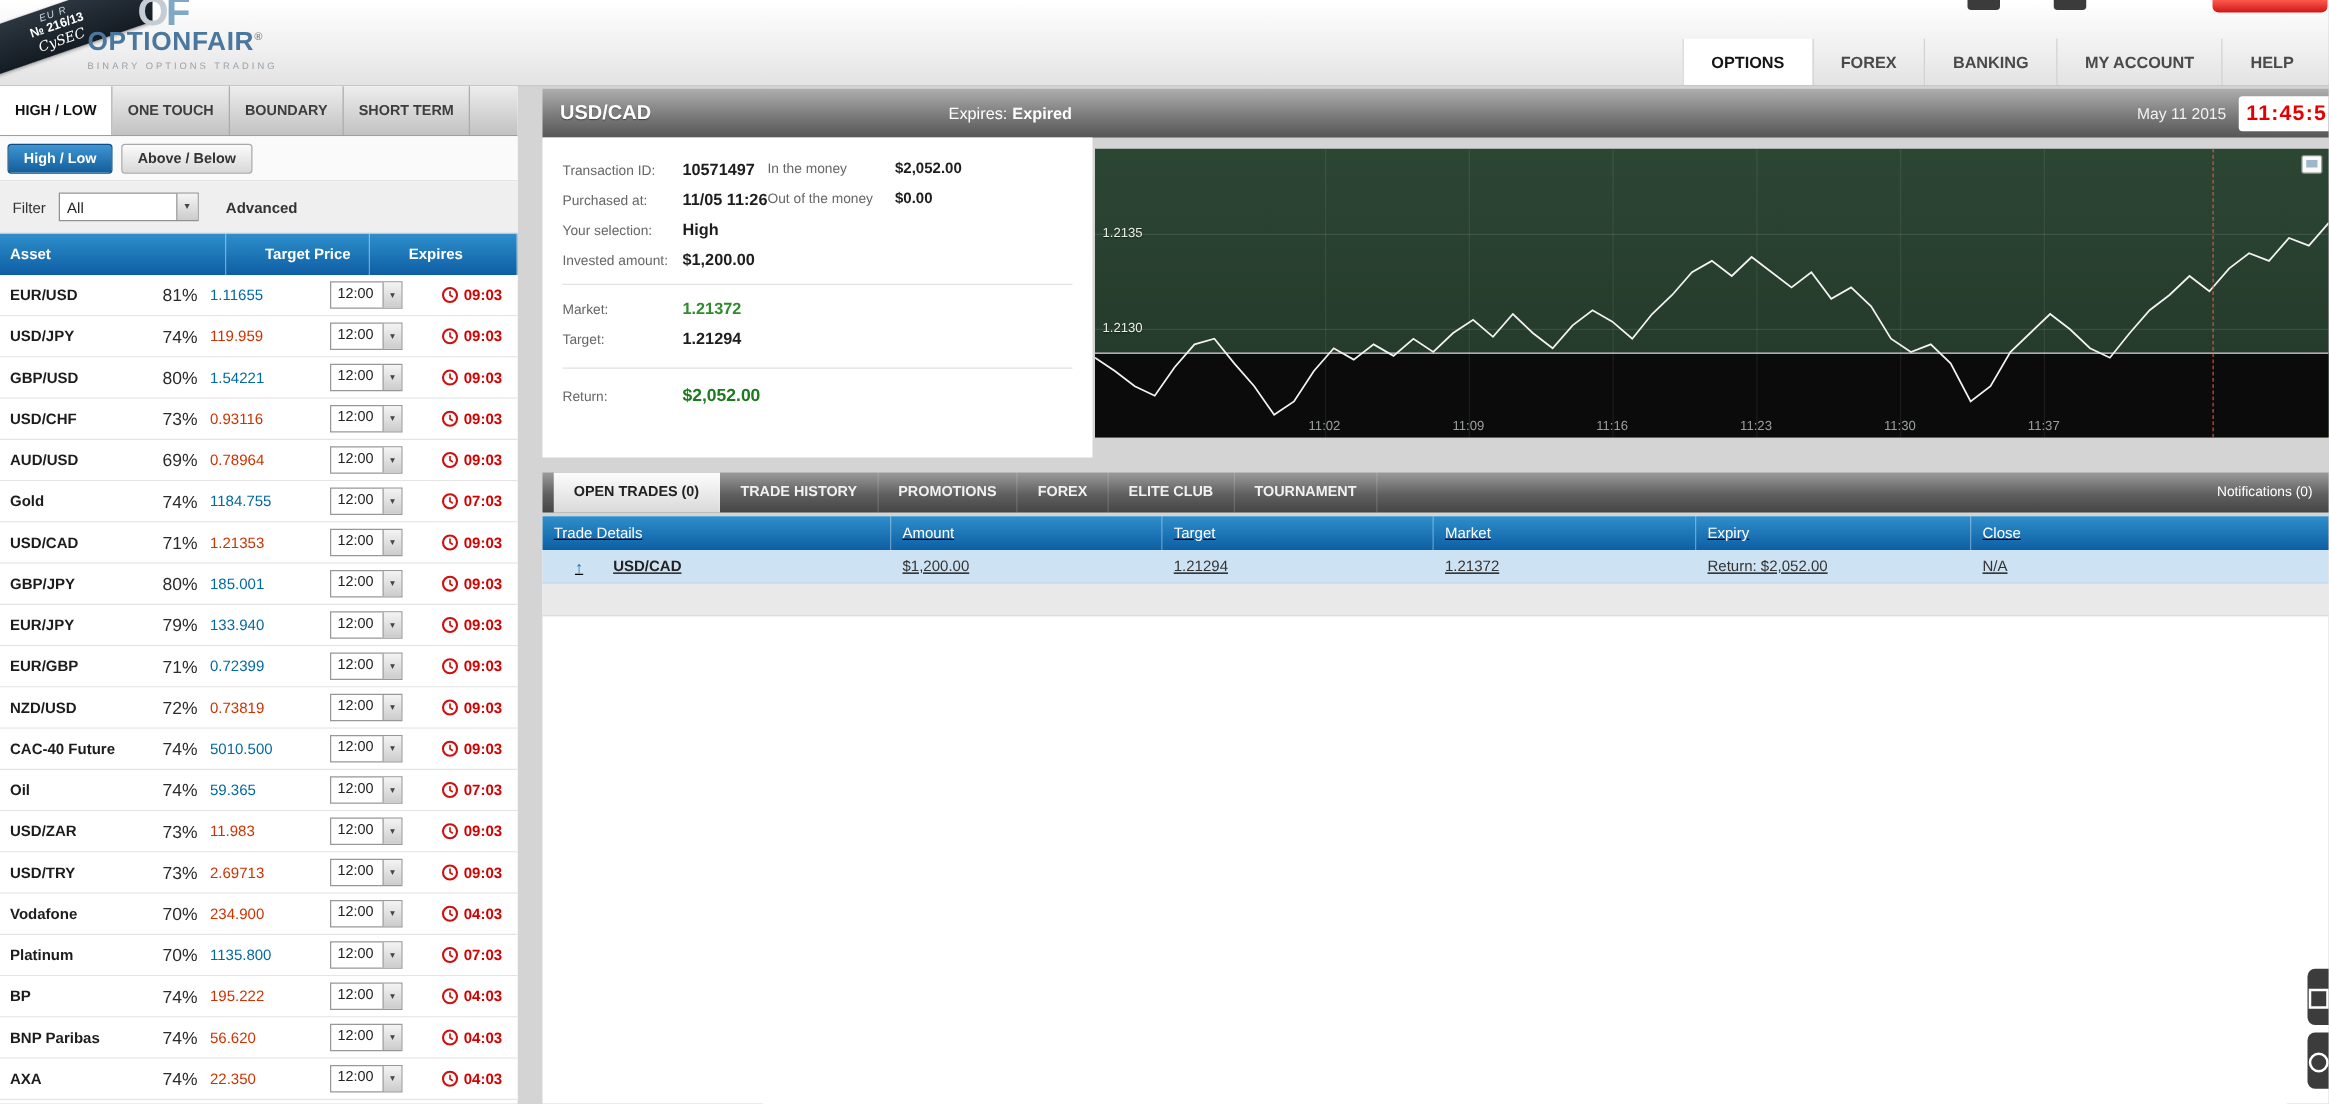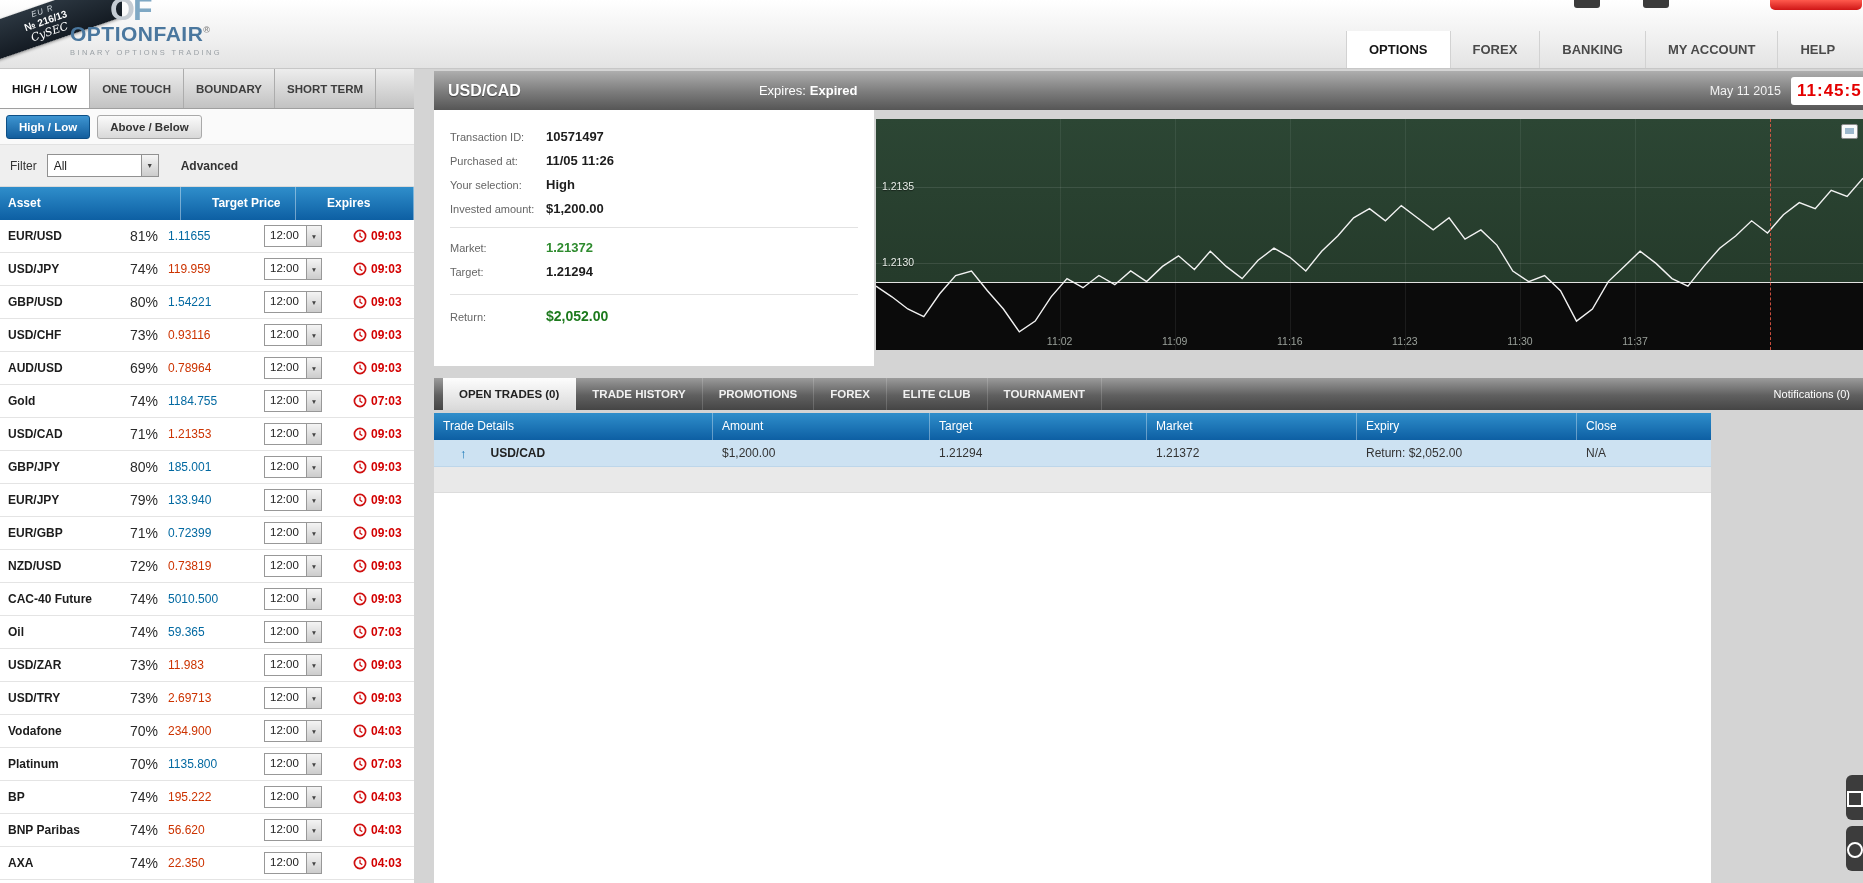--- a/index.html
+++ b/index.html
@@ -125,21 +125,21 @@
   .chart-popout::after { content:''; display:block; margin:3px; height:6px; background:#9db8cc; }
 
   
   .bottom-tabs { position:absolute; left:434px; top:378px; width:1429px; height:32px;
     background:linear-gradient(180deg,#9b9b9b 0%,#5f5f5f 55%,#454545 100%); display:flex; }
   .btabs { display:flex; margin-left:9px; }
   .btab { padding:0 16px; line-height:32px; font-size:11.5px; font-weight:bold; color:#f1f1f1;
     border-right:1px solid rgba(255,255,255,.16); white-space:nowrap; }
   .btab.active { background:linear-gradient(#fdfdfd,#d9d9d9); color:#222; }
   .notifications { margin-left:auto; line-height:32px; padding-right:13px; font-size:11px; color:#fff; }
-  .bottom-area { position:absolute; left:434px; top:413px; width:1277px; bottom:0; background:#fff; }
+  .bottom-area { position:absolute; left:434px; top:413px; width:1429px; bottom:0; background:#fff;text-decoration:underline; }
   .bt-head { display:grid; grid-template-columns:279px 217px 217px 210px 220px 1fr; height:27px;
     background:linear-gradient(#2f8ecb,#0d5fa3); color:#fff; font-size:12px; }
   .bt-head span { line-height:27px; padding-left:9px; }
   .bt-head span:not(:last-child) { border-right:1px solid rgba(255,255,255,.35); }
   .trade-row { display:grid; grid-template-columns:279px 217px 217px 210px 220px 1fr; height:27px;
     background:#cde2f2; align-items:center; font-size:12px; color:#333;
     border-bottom:1px solid #bdd6ea; }
   .tcell { padding-left:9px; }
   .tc-details { padding-left:0; display:flex; align-items:center; }
   .t-arrow { margin-left:26px; color:#1173b5; font-weight:bold; font-size:13px; }
@@ -579,20 +579,24 @@
     <span class="hdr-date">May 11 2015</span>
     <span class="hdr-clock">11:45:5</span>
   </section>
 
   <section class="details-panel">
     <div id="detail-rows">
         <div class="drow"><span class="dlabel">Transaction ID:</span><span class="dvalue">10571497</span></div>
         <div class="drow"><span class="dlabel">Purchased at:</span><span class="dvalue">11/05 11:26</span></div>
         <div class="drow"><span class="dlabel">Your selection:</span><span class="dvalue">High</span></div>
         <div class="drow"><span class="dlabel">Invested amount:</span><span class="dvalue">$1,200.00</span></div>
+      </div>
+    <div class="money-col" id="money-rows">
+        <div class="mrow"><span class="mlabel">In the money</span><span class="mvalue">$2,052.00</span></div>
+        <div class="mrow"><span class="mlabel">Out of the money</span><span class="mvalue">$0.00</span></div>
       </div>
     <div class="divider d1"></div>
     <div class="drow"><span class="dlabel">Market:</span><span class="dvalue green">1.21372</span></div>
     <div class="drow"><span class="dlabel">Target:</span><span class="dvalue">1.21294</span></div>
     <div class="divider d2"></div>
     <div class="drow"><span class="dlabel">Return:</span><span class="rvalue">$2,052.00</span></div>
   </section>
 
   <section class="chart-panel">
     <div id="chart-plot" class="chart-plot">

